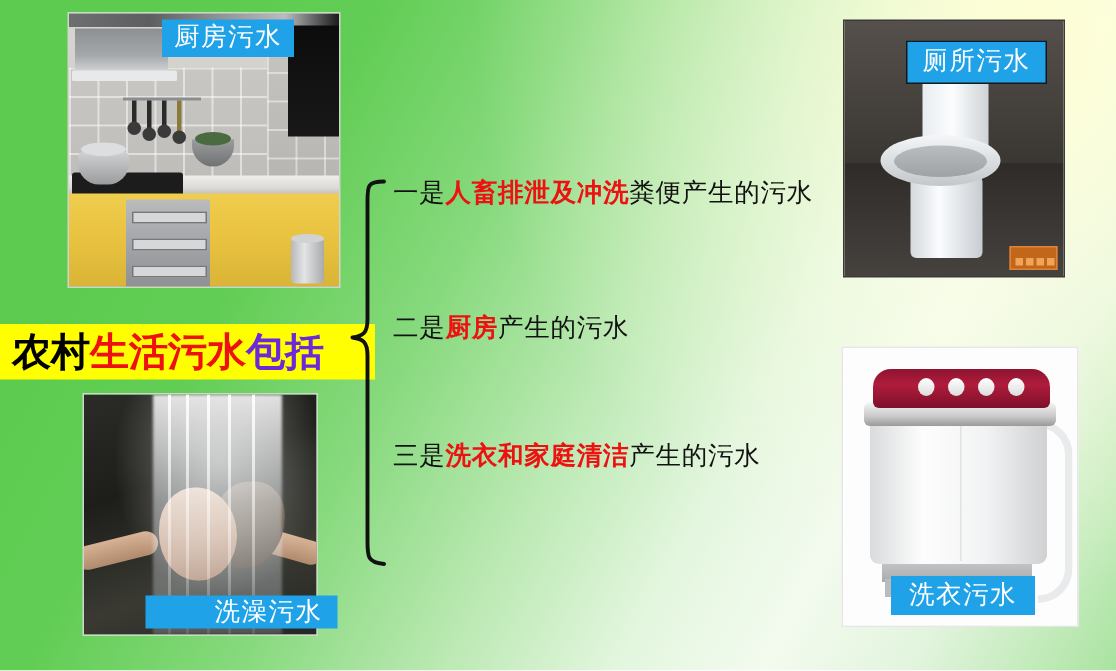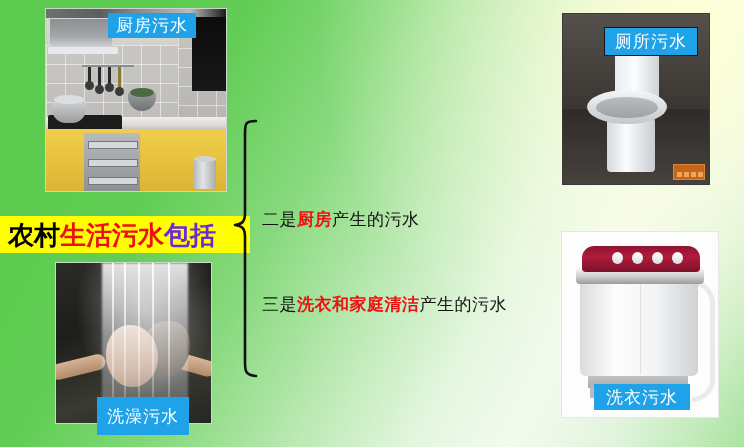--- a/index.html
+++ b/index.html
@@ -99,21 +99,21 @@
   
   .caption{
     position:absolute;background:#1fa2e8;color:#ffffff;
     font-family:"DejaVu Sans","Liberation Sans",sans-serif;
     font-size:17px;line-height:1;letter-spacing:1px;
     display:flex;align-items:center;justify-content:center;
     white-space:nowrap;
   }
   #caption-kitchen{left:108px;top:13px;width:88px;height:25px;}
   #caption-toilet{left:604px;top:27px;width:92px;height:27px;border:1px solid #15181a;}
-  #caption-shower{left:97px;top:397px;width:92px;height:38px;}
+  #caption-shower{left:97px;top:397px;width:92px;height:22px;padding-left:36px;}
   #caption-washer{left:594px;top:384px;width:96px;height:26px;}
 
   
   #title-bar{
     position:absolute;left:0;top:216px;width:250px;height:37px;background:#ffff00;
     display:flex;align-items:center;
   }
   #title-text{
     font-family:"DejaVu Sans","Liberation Sans",sans-serif;
     font-size:26px;font-weight:700;line-height:1;white-space:nowrap;
@@ -230,16 +230,17 @@
   <div id="title-bar">
     <div id="title-text"><span style="color: rgb(0, 0, 0);">农村</span><span class="red" style="color: rgb(238, 17, 17); text-align: right;">生活污水</span><span style="color: #6d28d9;">包括</span></div>
   </div>
 
   <div id="brace">
     <svg width="26" height="262" viewBox="0 0 26 262" xmlns="http://www.w3.org/2000/svg" aria-hidden="true">
       <path d="M24 3 C13 3, 13 6, 13 16 L13 95 C13 104, 10 106, 3 107 C10 108, 13 110, 13 119 L13 243 C13 253, 13 257, 24 258" fill="none" stroke="#111111" stroke-width="2.6" stroke-linecap="round" stroke-linejoin="round"></path>
     </svg>
   </div>
 
+  <div class="item" id="item-1"><span style="color: rgb(17, 17, 17);">一是</span><span class="red" style="color: rgb(238, 17, 17);">人畜排泄及冲洗</span><span style="color: rgb(17, 17, 17);">粪便产生的污水</span></div>
   <div class="item" id="item-2"><span style="color: rgb(17, 17, 17);">二是</span><span class="red" style="color: rgb(238, 17, 17);">厨房</span><span style="color: rgb(17, 17, 17);">产生的污水</span></div>
   <div class="item" id="item-3"><span style="color: rgb(17, 17, 17);">三是</span><span class="red" style="color: rgb(238, 17, 17);">洗衣和家庭清洁</span><span style="color: rgb(17, 17, 17);">产生的污水</span></div>
 
 </div>
 
 </body></html>

